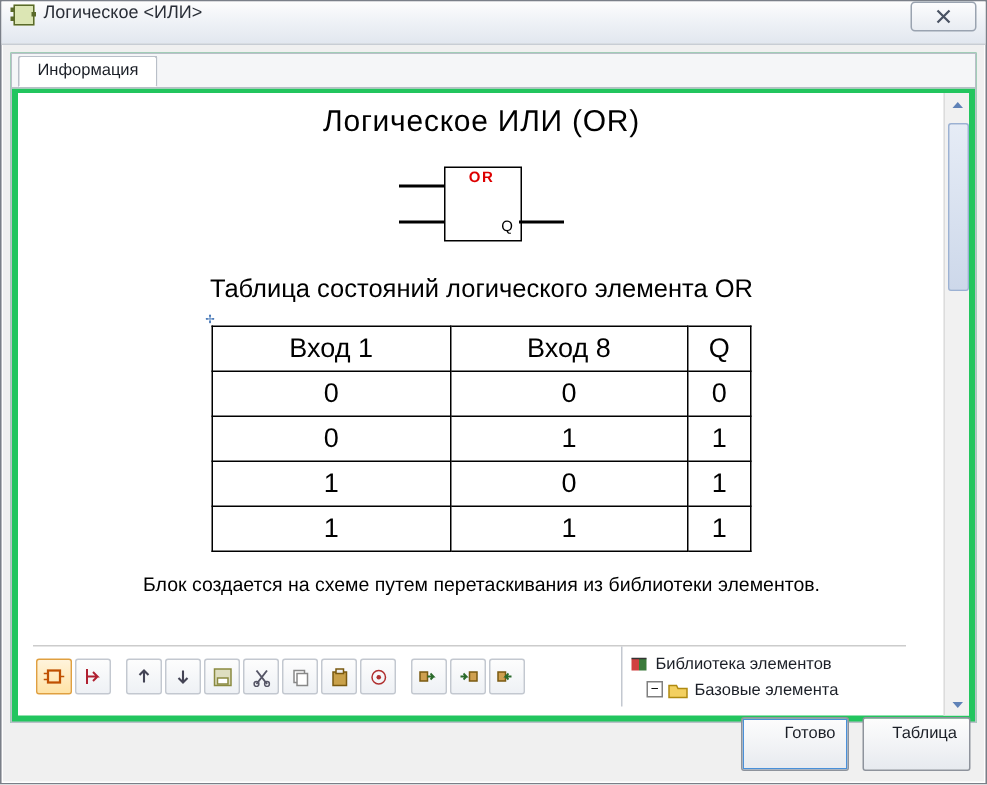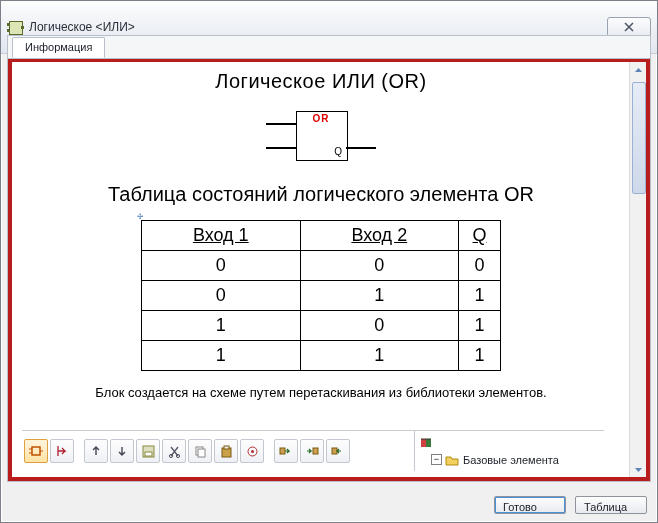--- a/index.html
+++ b/index.html
@@ -1,24 +1,24 @@
 <!DOCTYPE html>
 <html><head>
 <meta charset="utf-8">
 <style>
   html, body { margin:0; padding:0; font-family: Tahoma, Verdana, Arial, sans-serif; font-size:11px; background:#fff; }
   .window { width:658px; height:523px; box-sizing:border-box; border:1px solid #7a7f88; background:#f0f0f0; position:relative; box-shadow:0 0 0 1px #fff inset; }
-  .titlebar { height:28px; display:flex; align-items:center; padding:12px 6px; background:linear-gradient(#fdfdfd,#eef1f6 50%,#e2e7ef); border-bottom:1px solid #c8cdd4; }
+  .titlebar { height:28px; display:flex; padding:0 6px; background:linear-gradient(#fdfdfd,#eef1f6 50%,#e2e7ef); border-bottom:1px solid #c8cdd4; }
   .app-icon { width:16px; height:16px; margin-right:6px; position:relative; }
   .app-icon .box { position:absolute; left:2px; top:2px; width:12px; height:12px; border:1px solid #5a6a2a; background:#dce6b4; }
   .app-icon .dot { position:absolute; width:3px; height:3px; background:#5a6a2a; }
   .title-text { color:#2a2f38; font-size:12px; }
   .close-btn { margin-left:auto; width:42px; height:18px; border:1px solid #9aa3b0; border-radius:3px; background:linear-gradient(#fcfcfd,#e8ecf2); display:flex; align-items:center; justify-content:center; color:#4a5363; font-size:12px; font-family:Arial,sans-serif; }
 
-  .client { position:absolute; left:6px; right:6px; top:34px; bottom:40px; border:1px solid #b9bfc8; background:#b91c1c; }
+  .client { position:absolute; left:6px; right:6px; top:34px; bottom:40px; border:1px solid #b9bfc8; background:#22c55e; }
 
   .tabstrip { position:relative; height:22px; background:#f5f6f8; border-bottom:1px solid #b9bfc8; }
   .tab { position:absolute; left:4px; top:1px; height:21px; padding:3px 12px 0 12px; font-size:11px; color:#1b1f27; border:1px solid #b9bfc8; border-bottom:1px solid #fff; background:#fff; border-radius:2px 2px 0 0; box-sizing:border-box; }
 
   .content-viewport { position:absolute; left:4px; right:4px; top:26px; bottom:4px; background:#fff; }
   .content-body { position:absolute; left:0; right:16px; top:0; bottom:0; overflow:hidden; padding:8px 20px 0 20px; box-sizing:border-box; text-align:center; }
 
   .vscroll { position:absolute; right:0; top:0; bottom:0; width:16px; background:#f1f1f1; border-left:1px solid #dcdcdc; }
   .vscroll .arrow { position:absolute; left:0; width:16px; height:16px; display:flex; align-items:center; justify-content:center; }
   .vscroll .arrow.up { top:0; }
@@ -30,44 +30,44 @@
 
   .gate { width:130px; height:64px; margin:0 auto 14px auto; position:relative; }
   .gate .body { position:absolute; left:40px; top:6px; width:50px; height:48px; border:1.5px solid #000; background:#fff; }
   .gate .label { position:absolute; left:40px; top:8px; width:50px; text-align:center; font-size:10px; color:#d00; font-weight:bold; letter-spacing:1px; }
   .gate .q { position:absolute; right:44px; bottom:12px; font-size:10px; color:#000; }
   .gate .lead { position:absolute; height:1.5px; background:#000; }
   .gate .lead.in1 { left:10px; width:30px; top:18px; }
   .gate .lead.in2 { left:10px; width:30px; top:42px; }
   .gate .lead.out { left:90px; width:30px; top:42px; }
 
-  .subtitle { font-size:20px; color:#000; margin:4px 0 14px 0; font-family: "Trebuchet MS", Verdana, sans-serif; }
+  .subtitle { font-size:17px; color:#000; margin:4px 0 14px 0; font-family: "Trebuchet MS", Verdana, sans-serif; }
 
   .table-wrap { position:relative; width:360px; margin:0 auto; }
   .anchor-mark { position:absolute; left:-4px; top:-10px; color:#3b6fb3; font-size:10px; font-family: monospace; }
   table.truth { width:100%; border-collapse:collapse; }
   table.truth th, table.truth td { border:1.5px solid #000; padding:4px 0; font-size:18px; font-weight:normal; font-family: Verdana, Tahoma, sans-serif; color:#000; }
-  table.truth th { font-weight:normal;text-decoration:underline; }
+  table.truth th { font-weight:normal; }
 
   .desc { font-size:13px; color:#000; margin:14px 0 12px 0; font-family: "Trebuchet MS", Verdana, sans-serif; }
 
   .lower-pane { position:absolute; left:10px; right:26px; bottom:6px; height:40px; border-top:1px solid #ccc; display:flex; align-items:stretch; }
   .toolbar { display:flex; align-items:center; gap:2px; padding:4px 6px 4px 2px; flex:1; }
   .tbtn { width:22px; height:22px; border:1px solid #c3c8d0; background:linear-gradient(#fdfdfd,#eef1f5); border-radius:2px; display:flex; align-items:center; justify-content:center; }
   .tbtn.sel { border-color:#e0a040; background:linear-gradient(#fff4dc,#ffe3a6); }
   .tbtn svg { display:block; }
   .sep { width:6px; }
   .lib-tree { width:190px; border-left:1px solid #c3c8d0; padding:3px 4px 0 4px; font-size:11px; color:#1b1f27; box-sizing:border-box; }
   .lib-row { display:flex; align-items:center; height:17px; }
   .lib-row .ic { width:14px; height:14px; margin-right:4px; flex-shrink:0; }
   .lib-row.child { padding-left:12px; }
   .expander { width:9px; height:9px; border:1px solid #808080; margin-right:3px; display:flex; align-items:center; justify-content:center; font-size:9px; line-height:9px; color:#000; background:#fff; flex-shrink:0; }
 
   .button-bar { position:absolute; right:10px; bottom:8px; }
-  .btn { display:inline-block; min-width:72px; height:18px; line-height:20px; text-align:left; font-size:11px; color:#1b1f27; border:1px solid #8e939c; background:linear-gradient(#fdfdfd,#e7eaef); border-radius:2px; margin-left:6px; padding:0 8px; box-sizing:border-box; }
+  .btn { display:inline-block; min-width:72px; height:36px; line-height:20px; text-align:right; font-size:11px; color:#1b1f27; border:1px solid #8e939c; background:linear-gradient(#fdfdfd,#e7eaef); border-radius:2px; margin-left:6px; padding:0 8px; box-sizing:border-box; }
   .btn.focus { box-shadow:0 0 0 1px #4a90d9 inset; }
 </style>
 </head>
 <body>
 
 <div class="window">
 
   <div class="titlebar">
     <div class="app-icon">
       <div class="box"></div>
@@ -103,21 +103,21 @@
         </div>
 
         <div class="subtitle">Таблица состояний логического элемента OR</div>
 
         <div class="table-wrap">
           <div class="anchor-mark">✢</div>
           <table class="truth">
             <tbody>
                 <tr>
               <th>Вход 1</th>
-              <th>Вход 2</th>
+              <th>Вход 8</th>
               <th>Q</th>
             </tr>
             <tr>
               <td>0</td>
               <td>0</td>
               <td>0</td>
             </tr>
             <tr>
               <td>0</td>
               <td>1</td>
@@ -216,20 +216,21 @@
                 </svg>
               </div>
           </div>
           <div class="lib-tree">
             <div class="lib-row">
               <svg class="ic" viewBox="0 0 14 14">
                   <path d="M2 3 h5 v8 h-5 z" fill="#d04040"></path>
                   <path d="M7 3 h5 v8 h-5 z" fill="#3a7a3a"></path>
                   <path d="M2 3 h10" stroke="#333"></path>
                 </svg>
+              <span>Библиотека элементов</span>
             </div>
             <div class="lib-row child">
               <div class="expander">−</div>
               <svg class="ic" viewBox="0 0 14 14">
                   <path d="M1 4 h5 l1 2 h6 v6 h-12 z" fill="#f3d060" stroke="#b08a10"></path>
                 </svg>
               <span>Базовые элемента</span>
             </div>
           </div>
         </div>

